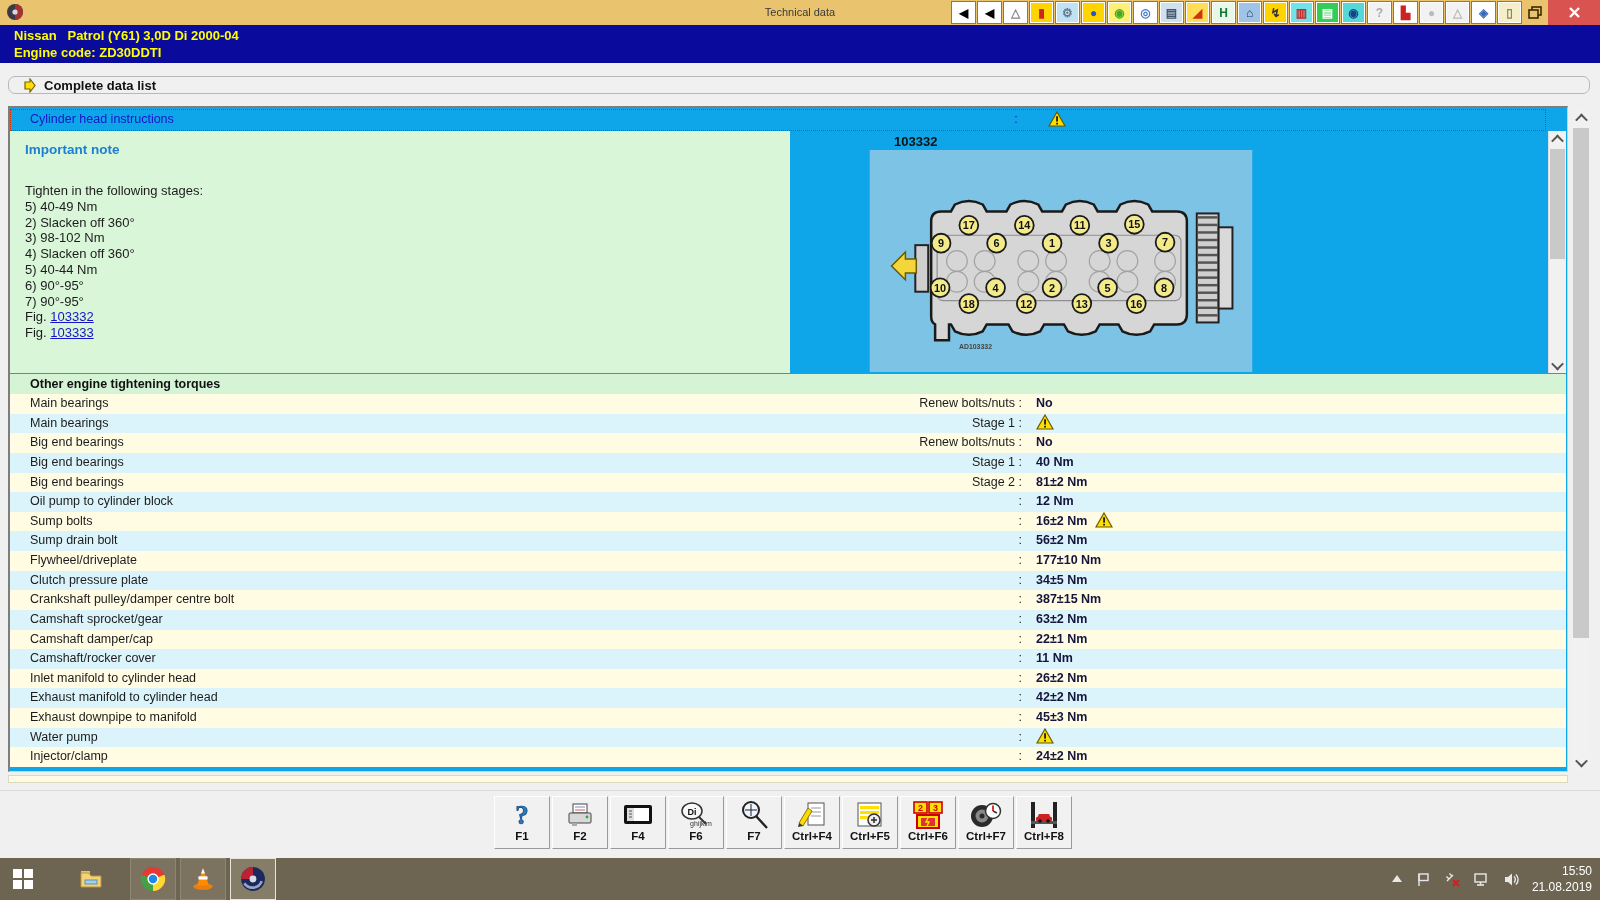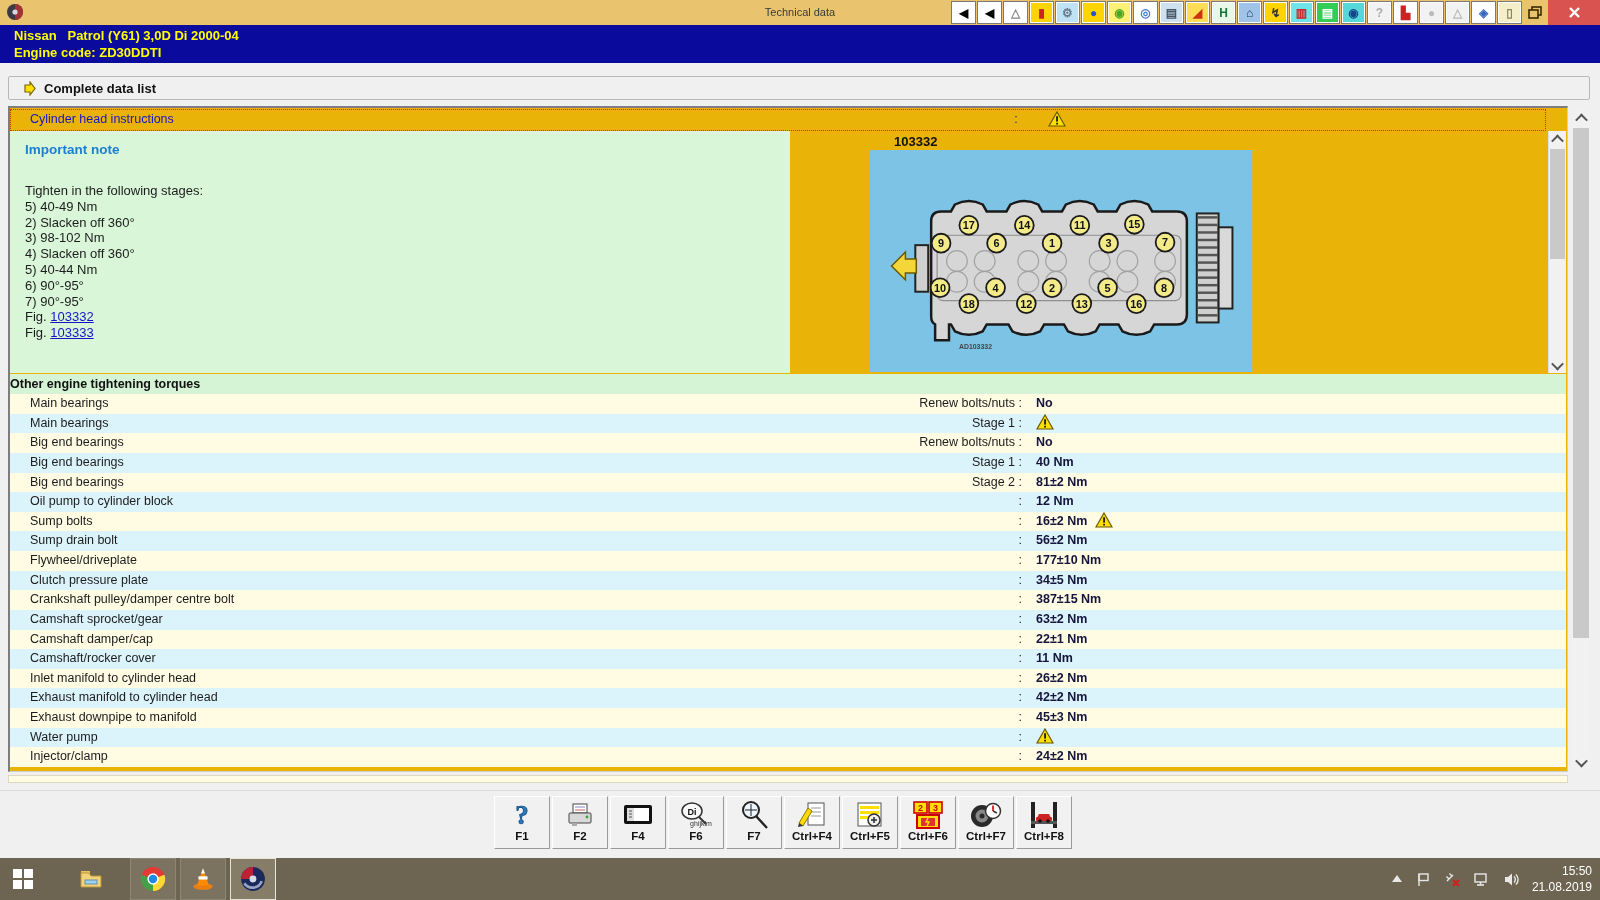--- a/index.html
+++ b/index.html
@@ -17,27 +17,27 @@
        display:flex;align-items:center;justify-content:center;font-size:12px;font-weight:bold;}
   .restore-btn{left:1524px;top:4px;width:22px;height:17px;display:flex;align-items:center;justify-content:center;cursor:default;}
   .close-btn{left:1548px;top:0;width:52px;height:25px;background:#d95450;display:flex;align-items:center;justify-content:center;}
 
   
   .veh-header{left:0;top:25px;width:1600px;height:38px;background:#0a0a9c;color:#ffff00;
               font-weight:bold;font-size:13px;padding:2px 0 0 14px;box-sizing:border-box;}
   .veh-line{white-space:pre;line-height:17px;}
 
   
-  .section-bar{left:8px;top:76px;width:1582px;height:24px;background:#f0f0f0;border:1px solid #b8b8b8;
-               border-radius:2px;box-sizing:border-box;display:flex;align-items:center;}
+  .section-bar{left:8px;top:76px;width:1582px;height:18px;background:#f0f0f0;border:1px solid #b8b8b8;
+               border-radius:7px;box-sizing:border-box;display:flex;align-items:center;}
   .section-bar .arrow{margin:0 8px 0 14px;display:flex;}
   .section-title{font-size:13px;font-weight:bold;color:#111;}
 
   
-  .content{left:8px;top:106px;width:1560px;height:666px;background:#eab308;
+  .content{left:8px;top:106px;width:1560px;height:666px;background:#0ea5e9;
            border-top:2px solid #7d7d7d;border-left:2px solid #7d7d7d;
            border-right:1px solid #cfcfcf;border-bottom:1px solid #cfcfcf;box-sizing:border-box;}
   .link-row{left:0;top:1px;width:1536px;height:22px;outline:1px dotted #cc3300;outline-offset:-1px;}
   .link-label{left:20px;top:3px;font-size:12.5px;color:#1515c8;}
   .row-colon{left:1000px;top:3px;width:12px;font-size:12.5px;color:#1515c8;text-align:center;}
   .link-warn{left:1038px;top:2px;}
 
   .green-note{left:0;top:23px;width:780px;height:242px;background:#d9f6d9;}
   .note-heading{margin:11px 0 26px 15px;font-size:13.5px;font-weight:bold;color:#1b7fd4;}
   .note-line{margin-left:15px;font-size:13px;line-height:15.8px;color:#1c1c1c;}
@@ -51,21 +51,21 @@
   .sb-inner{left:1538px;top:23px;width:17px;height:242px;}
   .sb-outer{left:1572px;top:110px;width:18px;height:660px;background:#f1f1f1;}
   .sb-btn{position:absolute;left:0;width:100%;height:16px;display:flex;align-items:center;justify-content:center;}
   .chev{width:7px;height:7px;border-left:2px solid #555;border-top:2px solid #555;}
   .chev.up{transform:rotate(45deg) translate(1px,1px);}
   .chev.down{transform:rotate(225deg) translate(1px,1px);}
   .sb-thumb{position:absolute;left:1px;width:calc(100% - 2px);background:#c9c9c9;}
 
   
   .tbl-head{left:0;top:266px;width:1556px;height:20px;background:#d5f3d5;font-size:12.5px;
-            font-weight:bold;line-height:20px;box-sizing:border-box;color:#111;}
+            font-weight:bold;line-height:20px;padding-left:20px;box-sizing:border-box;color:#111;}
   #rows{left:0;top:286px;width:1556px;}
   .trow{position:relative;height:19.63px;font-size:12.5px;}
   .trow.yellow{background:#fffce3;}
   .trow.blue{background:#dbf4fc;}
   .r-label{position:absolute;left:20px;top:2px;color:#1c1c1c;}
   .r-param{position:absolute;left:640px;top:2px;width:372px;text-align:right;color:#1c1c1c;}
   .r-value{position:absolute;left:1026px;top:2px;font-weight:bold;color:#14143c;display:flex;align-items:center;gap:8px;}
   .r-value svg{margin-top:-2px;}
 
   .bottom-strip{left:8px;top:775px;width:1560px;height:8px;background:#fffce3;border:1px solid #ddd8c0;box-sizing:border-box;}

